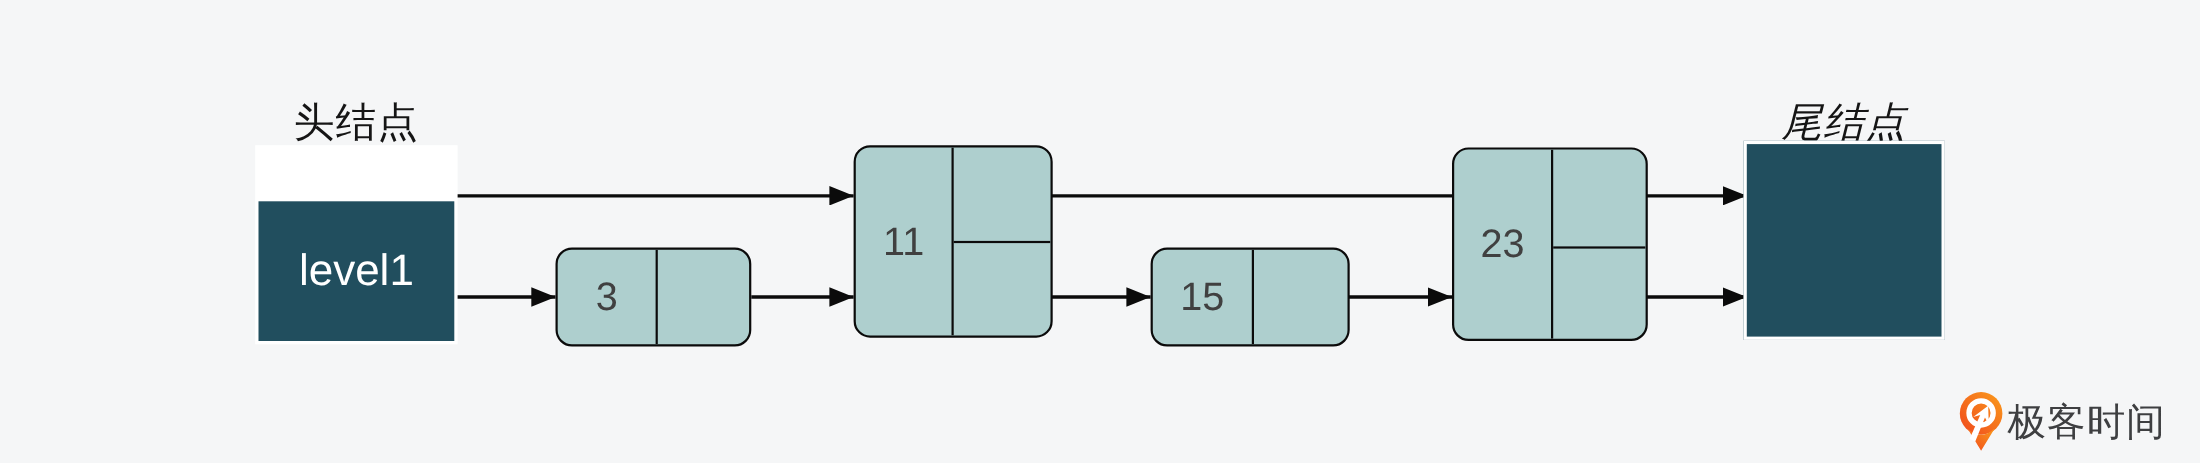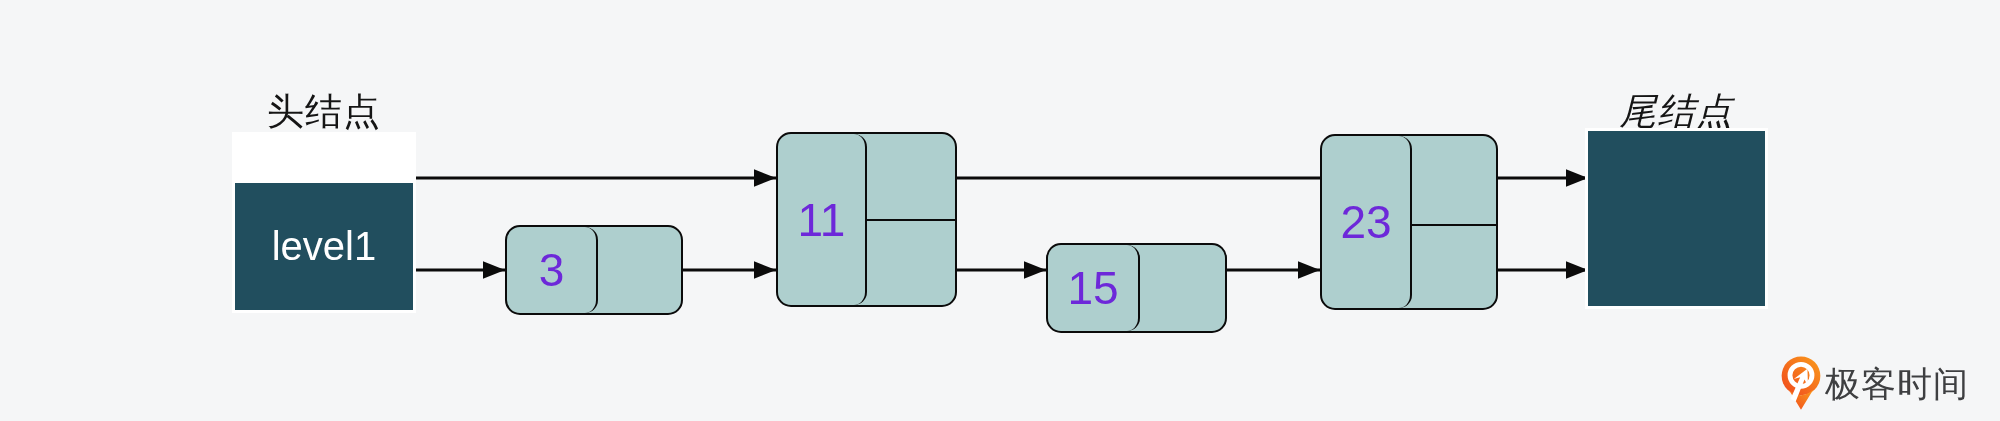--- a/index.html
+++ b/index.html
@@ -41,28 +41,28 @@
     background:#214E5E;border:3px solid #ffffff;box-sizing:border-box;
   }
 
   
   .node{
     position:absolute;box-sizing:border-box;
     background:#AECFCE;border:2px solid #0B0B0B;border-radius:15px;
     display:flex;overflow:hidden;
   }
   .node-3 {left:505px; top:225px; width:178px; height:90px;}
-  .node-15{left:1046px;top:243px; width:181px; height:90px;}
+  .node-15{left:1046px;top:225px; width:181px; height:90px;}
   .node-11{left:776px; top:132px; width:181px; height:175px;}
   .node-23{left:1320px;top:134px; width:178px; height:176px;}
 
   .val-cell{
     display:flex;align-items:center;justify-content:center;
     border-right:2px solid #0B0B0B;
-    font-size:46px;color:#6d28d9;border-radius:13px;
+    font-size:36px;color:#404040;
   }
   .node-3  .val-cell{width:89px;}
   .node-15 .val-cell{width:90px;}
   .node-11 .val-cell{width:87px;}
   .node-23 .val-cell{width:88px;}
   .ptr-cell{flex:1;}
   .ptr-col{flex:1;display:flex;flex-direction:column;}
   .ptr-top{box-sizing:border-box;border-bottom:2px solid #0B0B0B;}
   .node-11 .ptr-top{height:87px;}
   .node-23 .ptr-top{height:90px;}

